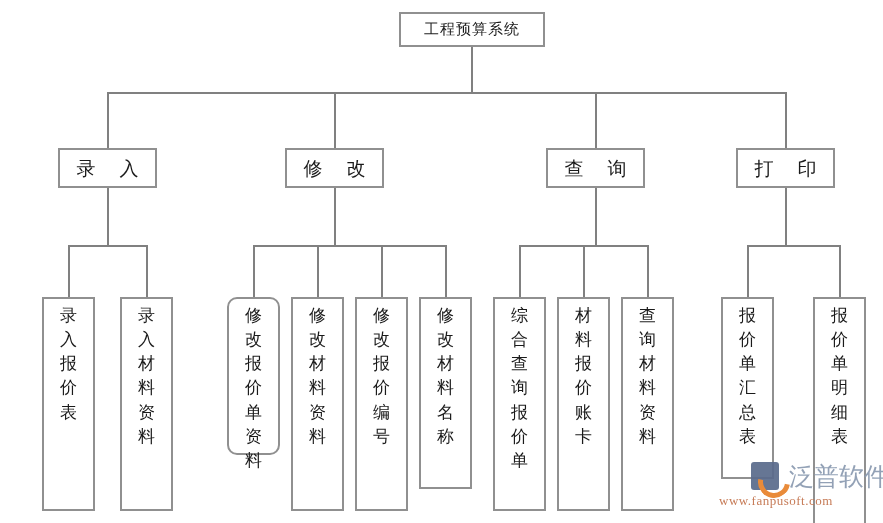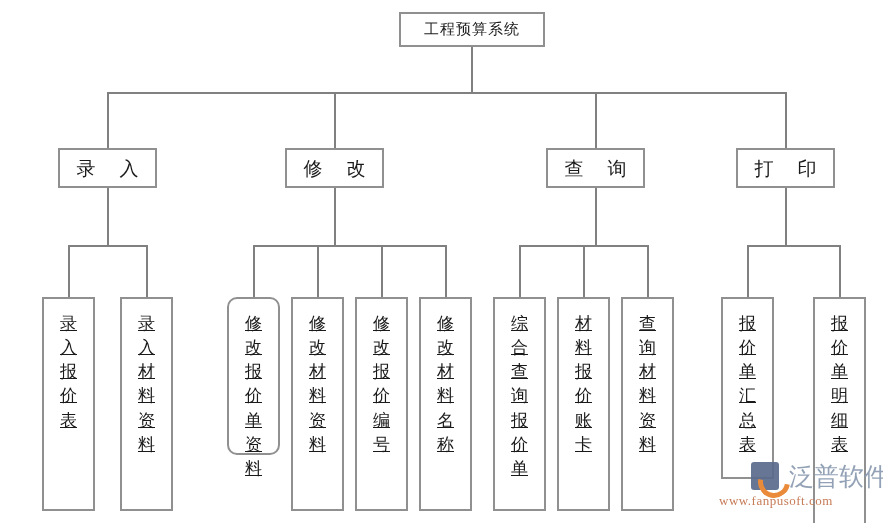--- a/index.html
+++ b/index.html
@@ -54,22 +54,21 @@
   }
   .node.cat .label {
     font-size: 19px;
     letter-spacing: 9px;
     text-indent: 9px;
   }
 
   
   .node.leaf {
     display: block;
-    padding-top: 12px;
-    text-decoration: underline;
+    padding-top: 4px;
   }
   .node.leaf .label {
     display: block;
     font-size: 17px;
     line-height: 1.42;
     text-align: center;
     letter-spacing: 0;
     word-break: break-all;
     width: 19px;
     margin: 0 auto;
@@ -198,21 +197,21 @@
 
   <div class="node leaf" style="left:227px; top:297px; width:53px; height:158px;border-radius:10px;">
     <span class="label">修改报价单资料</span>
   </div>
   <div class="node leaf" style="left:291px; top:297px; width:53px; height:214px;">
     <span class="label">修改材料资料</span>
   </div>
   <div class="node leaf" style="left:355px; top:297px; width:53px; height:214px;">
     <span class="label">修改报价编号</span>
   </div>
-  <div class="node leaf" style="left:419px; top:297px; width:53px; height:214px;">
+  <div class="node leaf" style="left:419px; top:297px; width:53px; height:192px;">
     <span class="label">修改材料名称</span>
   </div>
 
   <div class="node leaf" style="left:493px; top:297px; width:53px; height:214px;">
     <span class="label">综合查询报价单</span>
   </div>
   <div class="node leaf" style="left:557px; top:297px; width:53px; height:214px;">
     <span class="label">材料报价账卡</span>
   </div>
   <div class="node leaf" style="left:621px; top:297px; width:53px; height:214px;">

